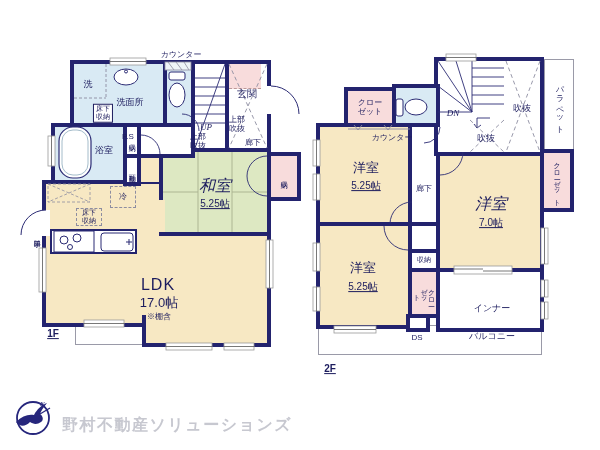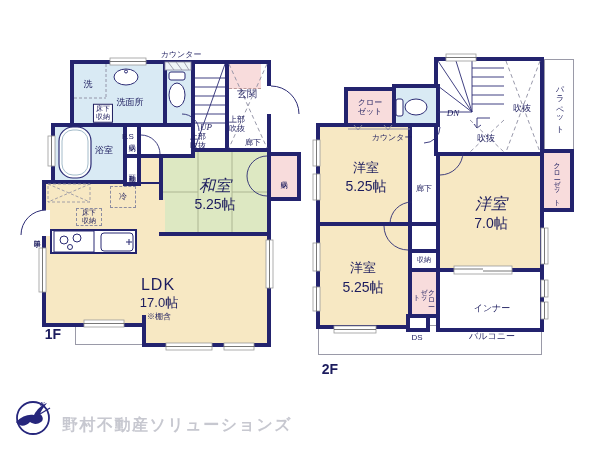--- a/index.html
+++ b/index.html
@@ -10,21 +10,21 @@
   .bg-green{background:#dde8c2;}
   .bg-blue{background:#d9eaf4;}
   .bg-pink{background:#f8dcdc;}
   .bg-white{background:#ffffff;}
   .thin{position:absolute;box-sizing:border-box;border:1px solid #9a9aa8;background:#fff;}
   .noborder{border:none;}
   .lbl{position:absolute;color:#1c1c5e;text-align:center;line-height:1.18;white-space:normal;
        transform:translate(-50%,-50%);z-index:30;}
   .vert{writing-mode:vertical-rl;text-orientation:upright;letter-spacing:1px;line-height:1.05;}
   .t7{font-size:7px;}  .t8{font-size:8px;}  .t9{font-size:9px;}
-  .t10{font-size:10px;} .t12{font-size:14px;} .t13{font-size:13px;}
+  .t10{font-size:10px;} .t12{font-size:10px;text-decoration:underline;} .t13{font-size:13px;}
   .t14{font-size:16px;font-style:italic;} .t16{font-size:16px;letter-spacing:1px;}
   .bold{font-weight:bold;}
   .ital{font-style:italic;font-family:"Liberation Serif",serif;}
   .boxed{border:1px solid #1c1c5e;background:#fff;padding:0 1px;}
   .dashbox{position:absolute;box-sizing:border-box;border:1px dashed #8d8da0;z-index:20;}
   .w2{width:2.3em;} .w3{width:3.3em;}
   svg.deco{position:absolute;left:0;top:0;z-index:25;pointer-events:none;}
   .pinkstrip{position:absolute;background:#f8dcdc;border-bottom:1px dashed #b99;z-index:5;}
   #logo-text{position:absolute;left:62px;top:415px;font-size:16px;font-weight:bold;
              color:#c7c8d0;letter-spacing:1.5px;z-index:30;}

